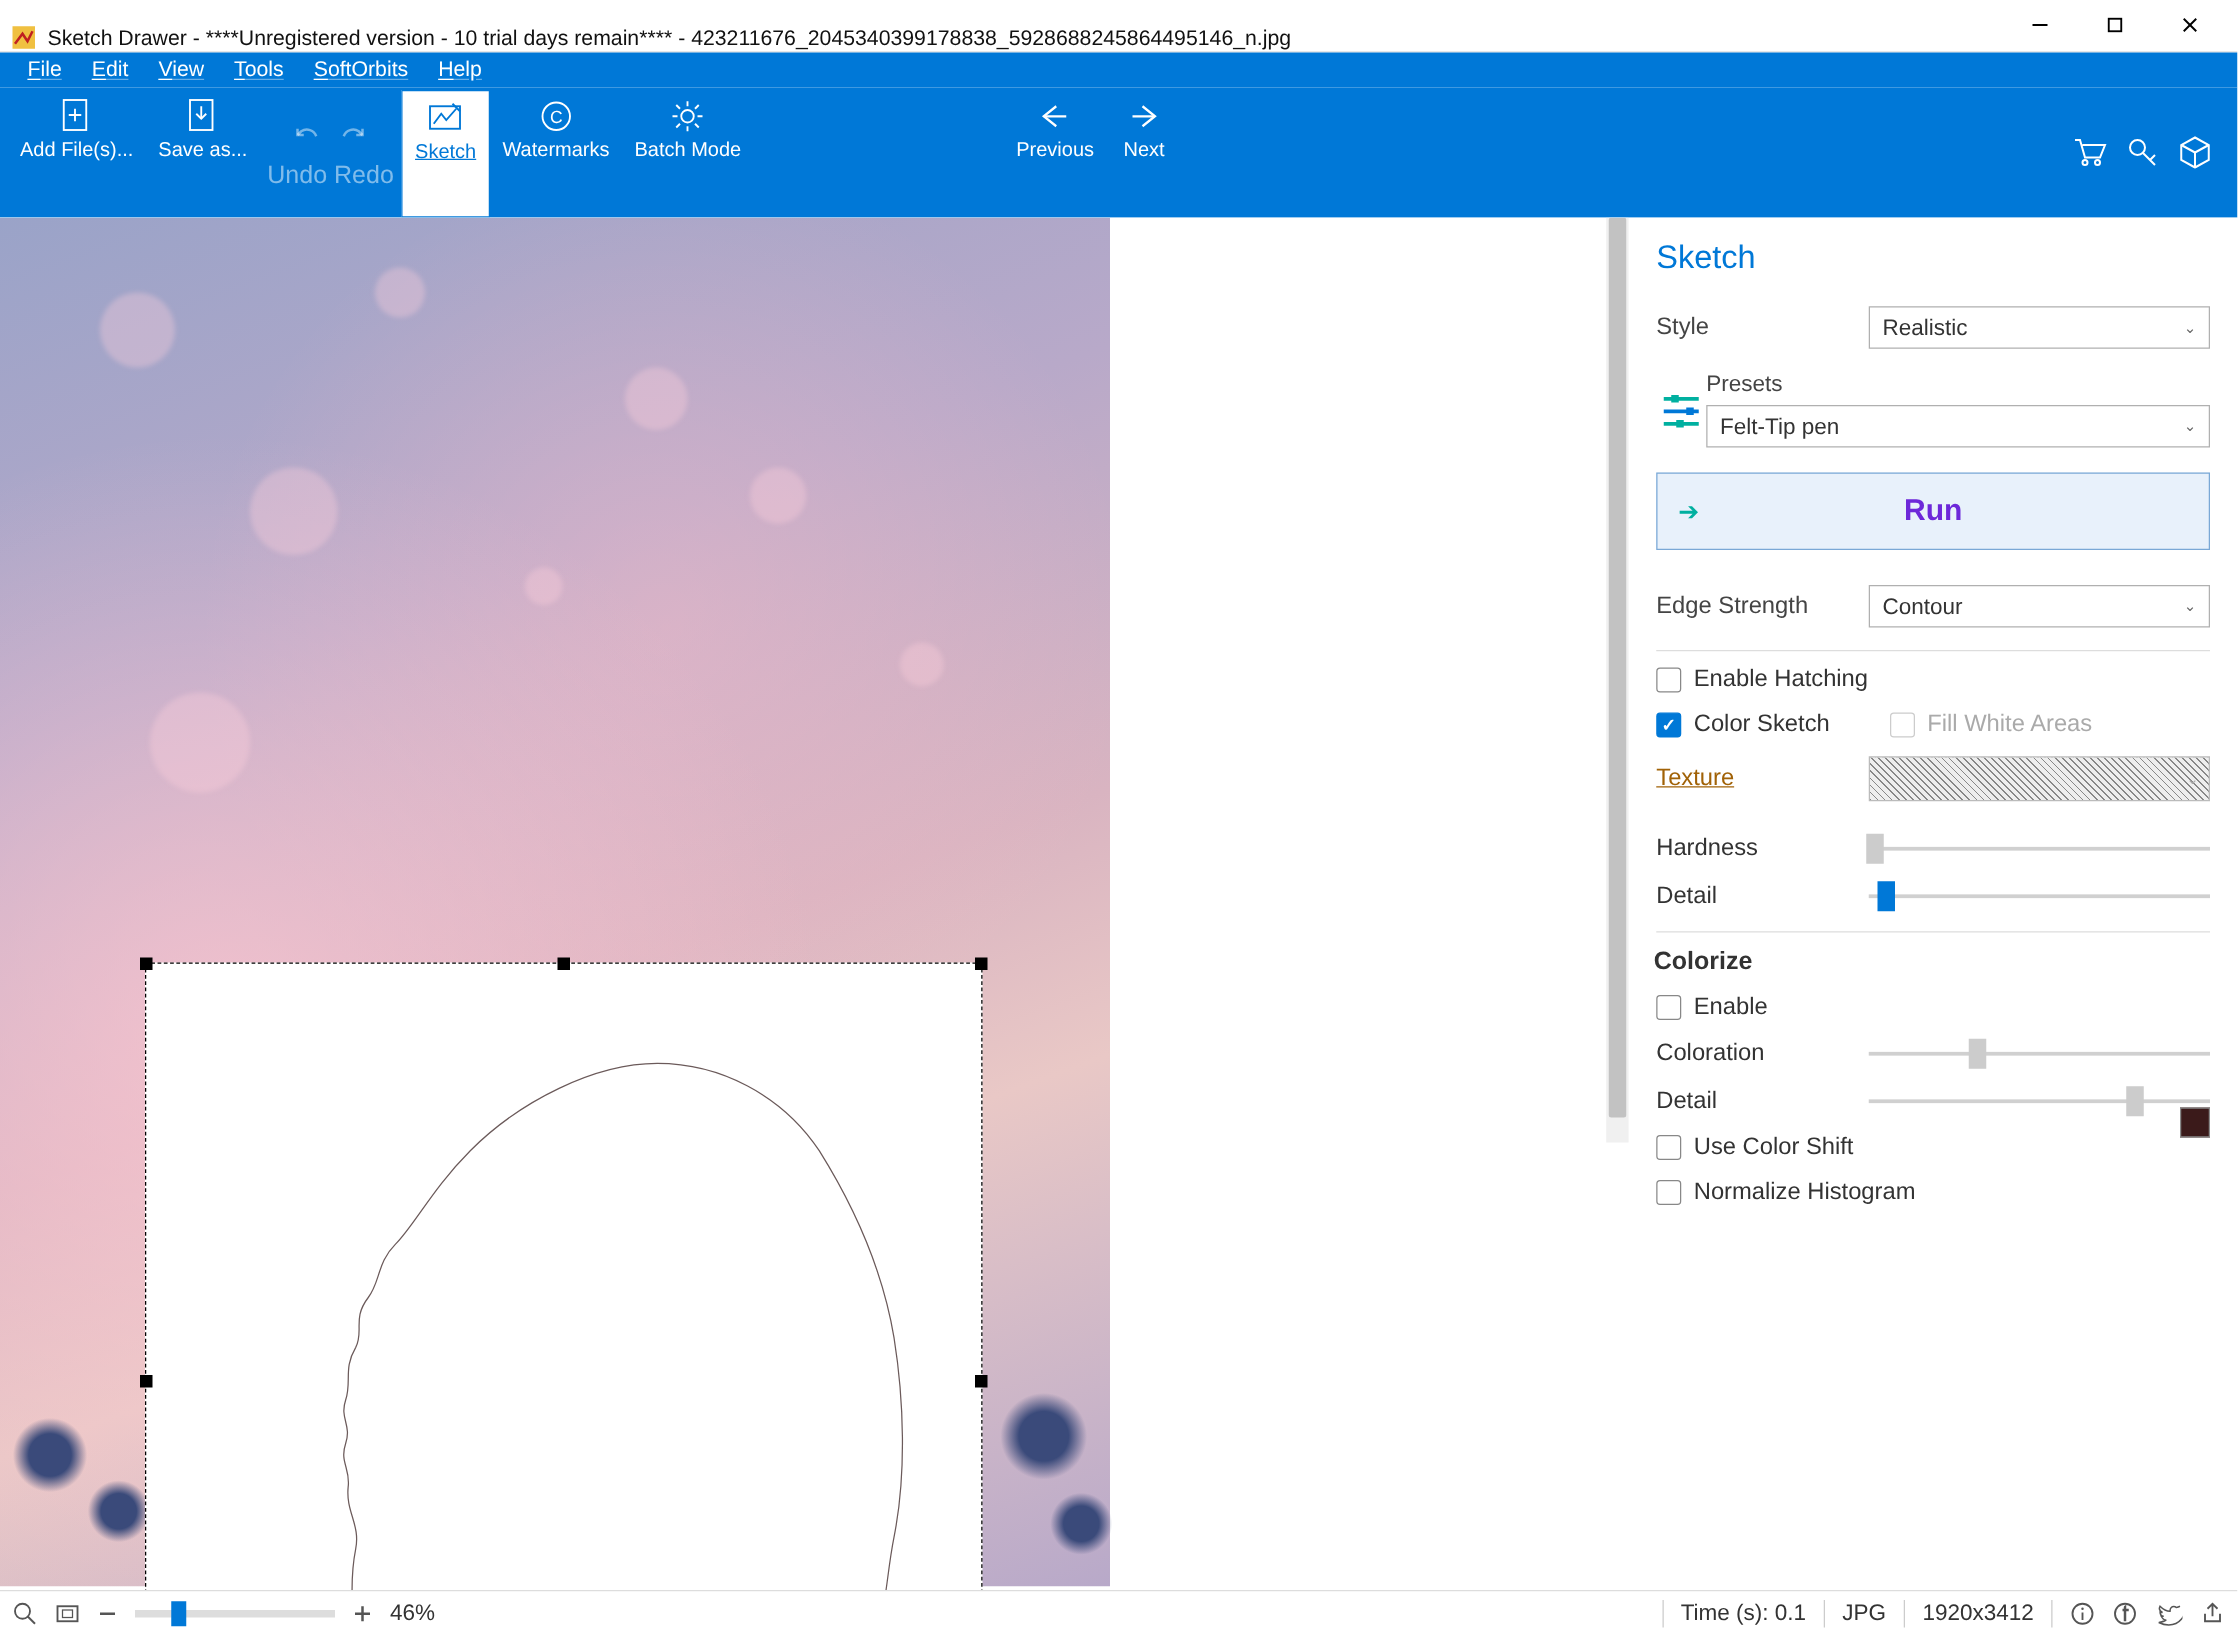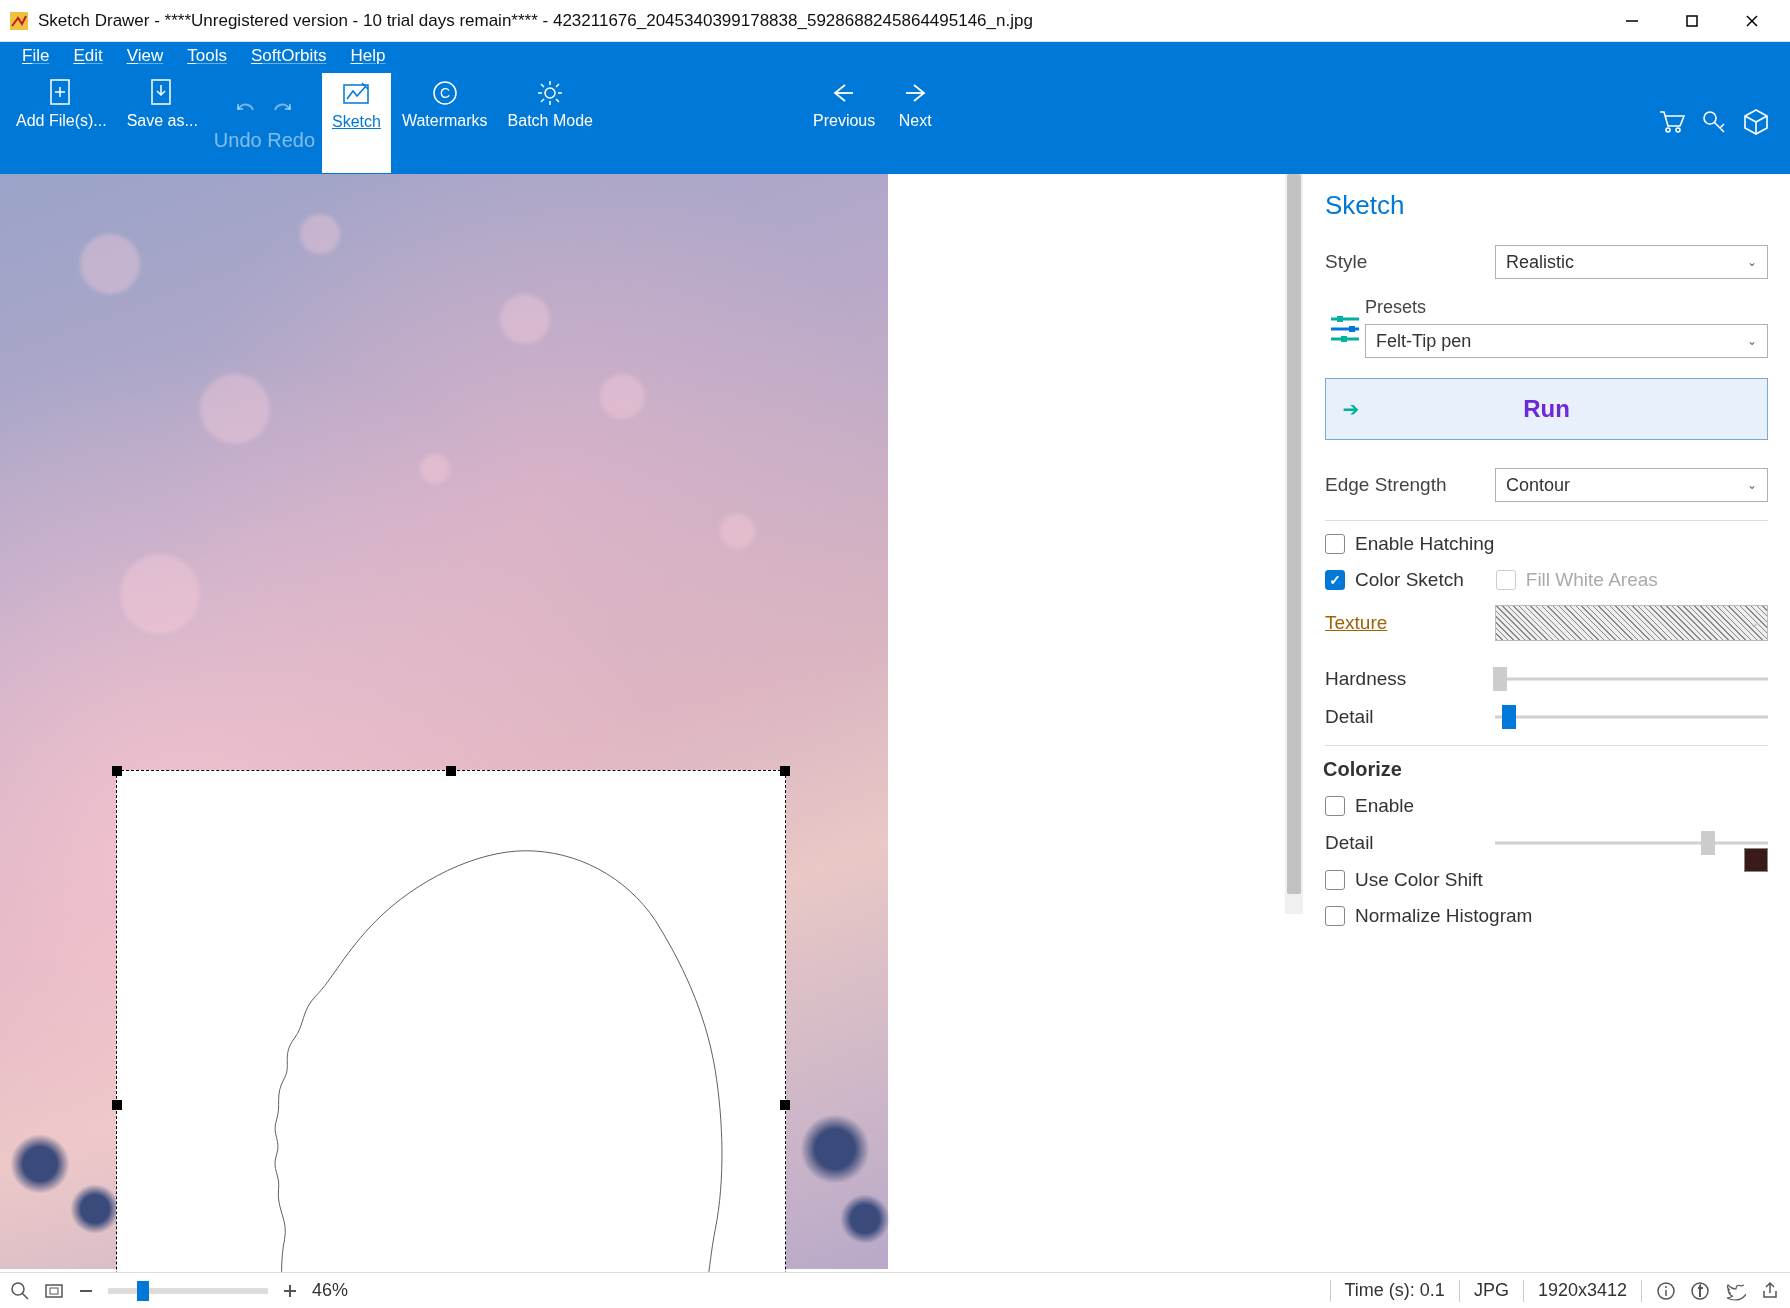--- a/index.html
+++ b/index.html
@@ -1,19 +1,19 @@
 <!DOCTYPE html>
 <html><head>
 <meta charset="utf-8">
 <style>
 * { margin: 0; padding: 0; box-sizing: border-box; font-family: "Segoe UI", Tahoma, sans-serif; }
 body { width: 1790px; height: 1308px; overflow: hidden; background: #fff; display: flex; flex-direction: column; }
 
 
-.titlebar { height: 42px; background: #fff; display: flex; align-items: center; padding: 0 8px; border-bottom: 1px solid #e0e0e0; }
+.titlebar { height: 42px; background: #fff; display: flex; align-items: flex-end; padding: 0 8px; border-bottom: 1px solid #e0e0e0; }
 .titlebar .app-icon { width: 22px; height: 22px; margin-right: 8px; }
 .titlebar .title-text { font-size: 17px; color: #111; flex: 1; }
 .titlebar .win-controls { display: flex; gap: 0; }
 .winbtn { width: 60px; height: 42px; display: flex; align-items: center; justify-content: center; cursor: pointer; }
 
 
 .menubar { height: 28px; background: #0078d7; display: flex; align-items: center; padding-left: 10px; text-align: right; }
 .menubar .menu-item { color: #fff; font-size: 17px; padding: 2px 12px; cursor: pointer; text-decoration: underline; text-decoration-color: rgba(255,255,255,0.4); text-underline-offset: 2px; }
 .menubar .menu-item:first-letter { text-decoration: underline; }
 
@@ -64,21 +64,21 @@
 .run-btn .run-text { flex:1; text-align:center; font-size:24px; font-weight:600; color:#6d28d9; padding-right:50px; }
 
 .group { border-top: 1px solid #ddd; padding-top: 12px; margin-bottom: 16px; }
 .group-title { font-size: 20px; font-weight: 600; color: #333; margin-bottom: 14px; margin-left: -2px; }
 .chk-row { display:flex; align-items:center; gap:10px; margin-bottom: 14px; font-size:19px; color:#333; }
 .chk-row.disabled { color:#aaa; }
 .chk { width:20px; height:20px; border:1.5px solid #888; border-radius:3px; display:flex; align-items:center; justify-content:center; cursor:pointer; flex-shrink:0; }
 .chk.checked { background:#0078d7; border-color:#0078d7; }
 .chk.checked::after { content:"✓"; color:#fff; font-size:14px; font-weight:bold; }
 .chk.disabled { border-color:#ccc; cursor:default; }
-.chk-pair { display:flex; gap: 32px; }
+.chk-pair { display:flex; gap: 48px; }
 .texture-row { display:flex; align-items:center; margin-bottom: 26px; }
 .texture-row .lbl { width: 170px; color:#a16207; font-size:19px;text-decoration:underline; }
 .texture-swatch { flex:1; height:36px; border:1px solid #bbb; background: repeating-linear-gradient(45deg, #888 0 1px, #eee 1px 4px), repeating-linear-gradient(-45deg, #888 0 1px, #eee 1px 4px); position:relative; cursor:default; display:flex; }
 .texture-swatch::after { content:"⌄"; position:absolute; right:8px; top:50%; transform:translateY(-50%); color:#aaa; font-size:12px; }
 .slider-row { display:flex; align-items:center; margin-bottom: 14px; }
 .slider-row .lbl { width: 170px; font-size:19px; }
 .slider { flex:1; height:24px; position:relative; cursor:pointer; }
 .slider .track { position:absolute; left:0; right:0; top:50%; height:3px; background:#d0d0d0; transform:translateY(-50%); }
 .slider .thumb { position:absolute; top:50%; width:14px; height:24px; background:#ccc; transform:translate(-50%,-50%); }
 .slider .thumb.blue { background:#0078d7; }
@@ -350,20 +350,27 @@
             <div class="thumb blue" style="left:5%"></div>
           </div>
       </div>
     </div>
 
     <div class="group">
       <div class="group-title">Colorize</div>
       <div class="chk-row">
         <span class="chk"></span>
         <span>Enable</span>
+      </div>
+      <div class="slider-row">
+        <span class="lbl disabled">Coloration</span>
+        <div class="slider">
+            <div class="track"></div>
+            <div class="thumb" style="left:32%"></div>
+          </div>
       </div>
       <div class="slider-row">
         <span class="lbl disabled">Detail</span>
         <div class="slider">
             <div class="track"></div>
             <div class="thumb" style="left:78%"></div>
           </div>
       </div>
       <div class="chk-row" style="justify-content:space-between;">
         <div style="display:flex; align-items:center; gap:10px;">

